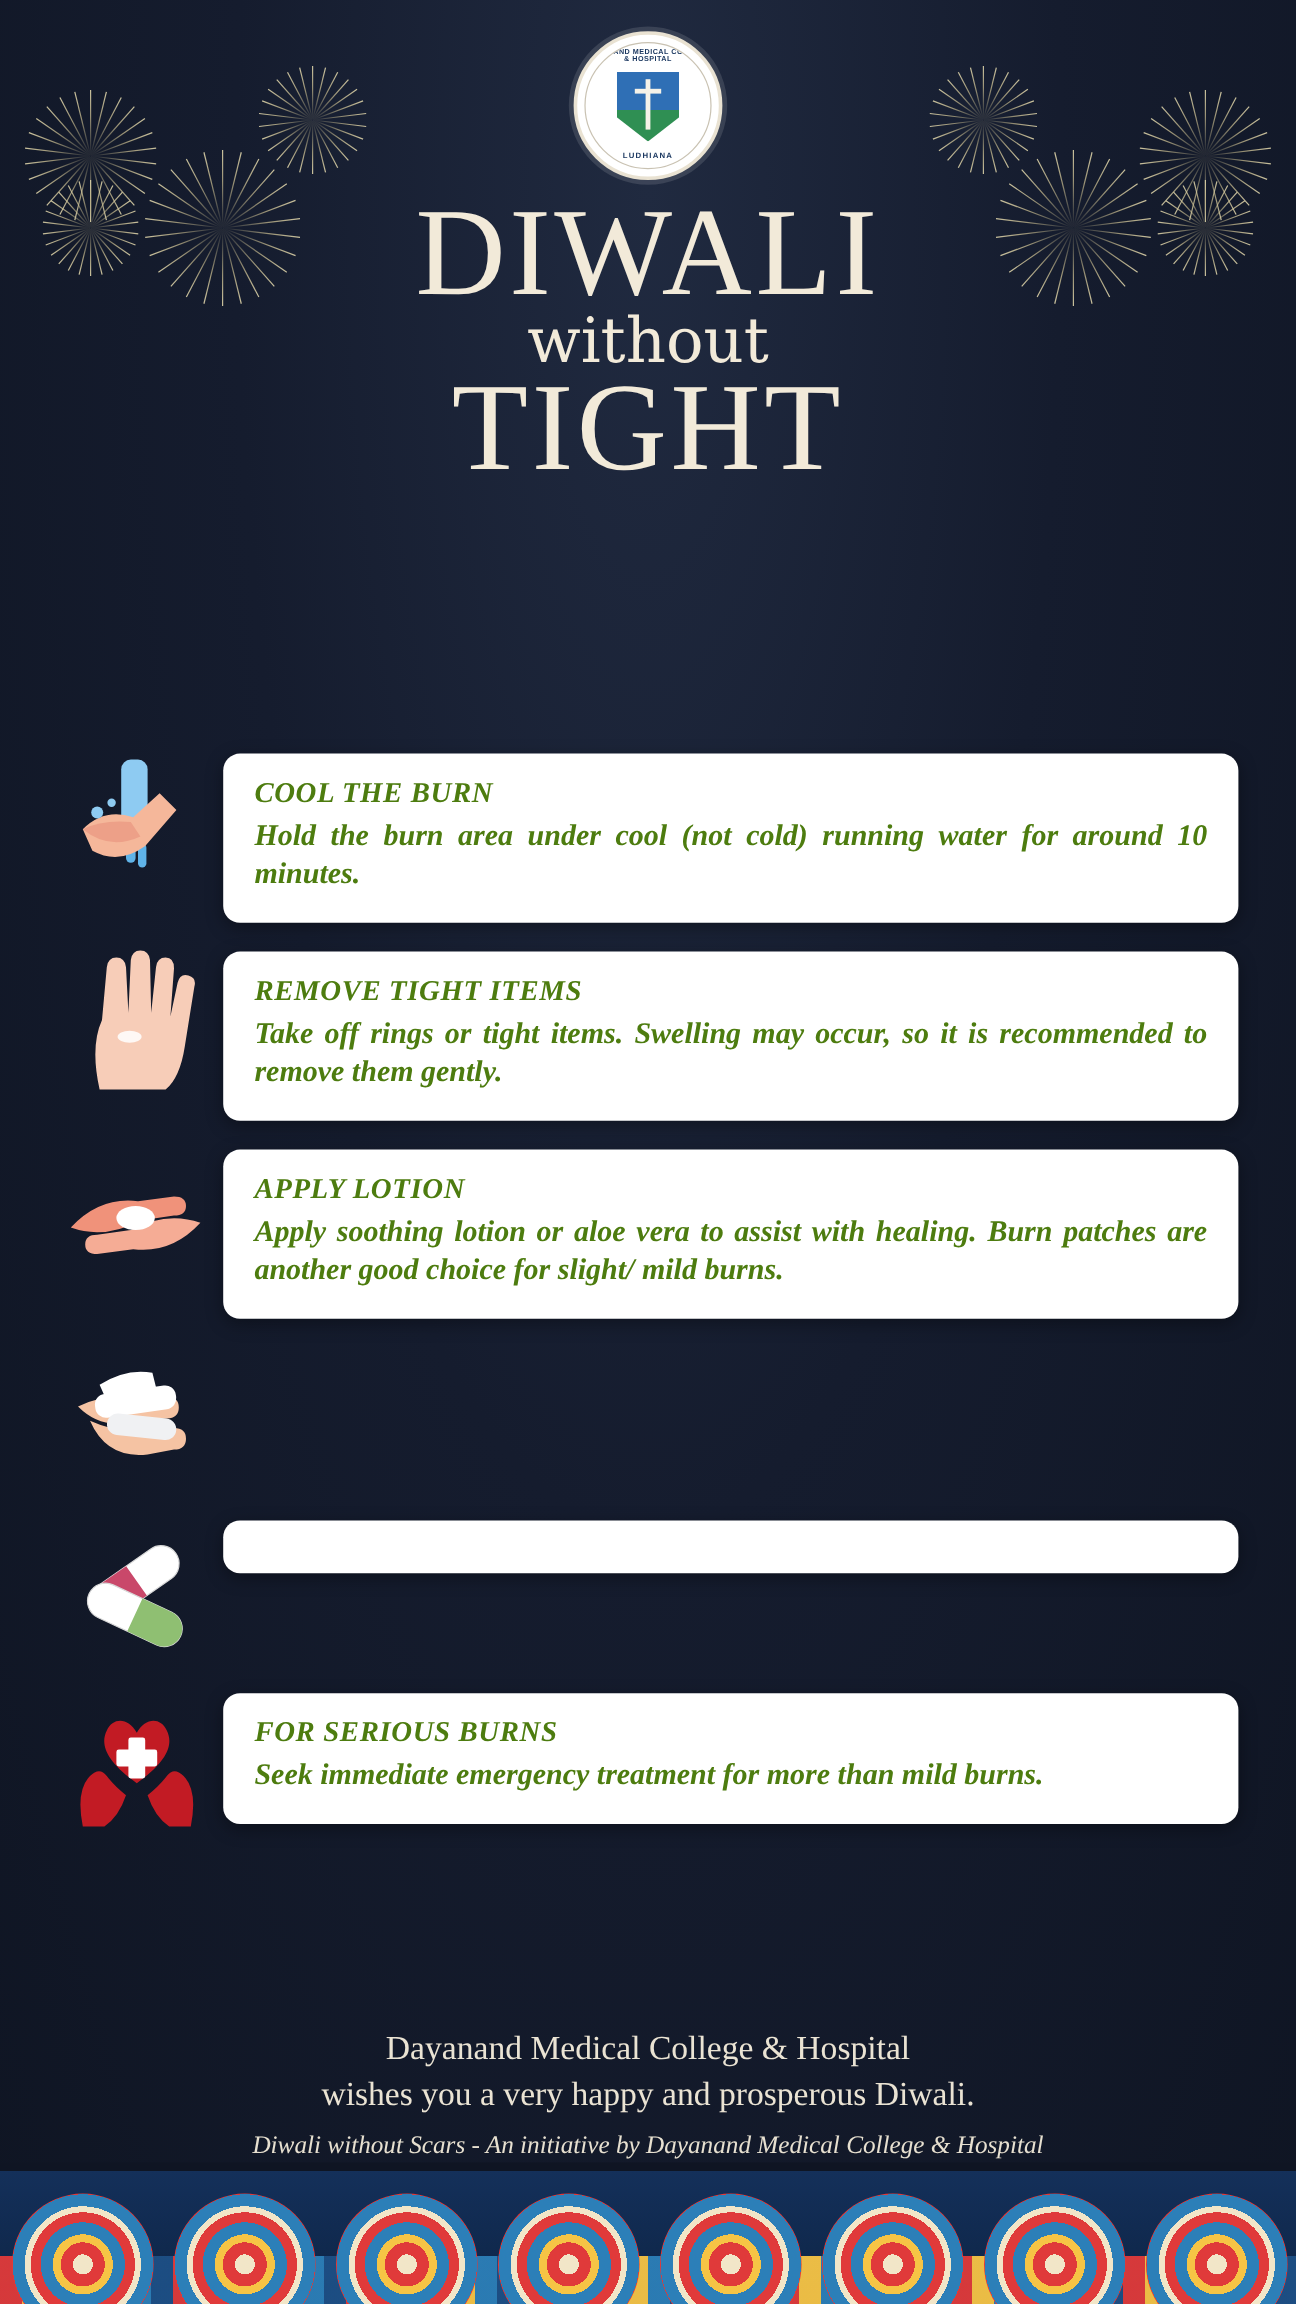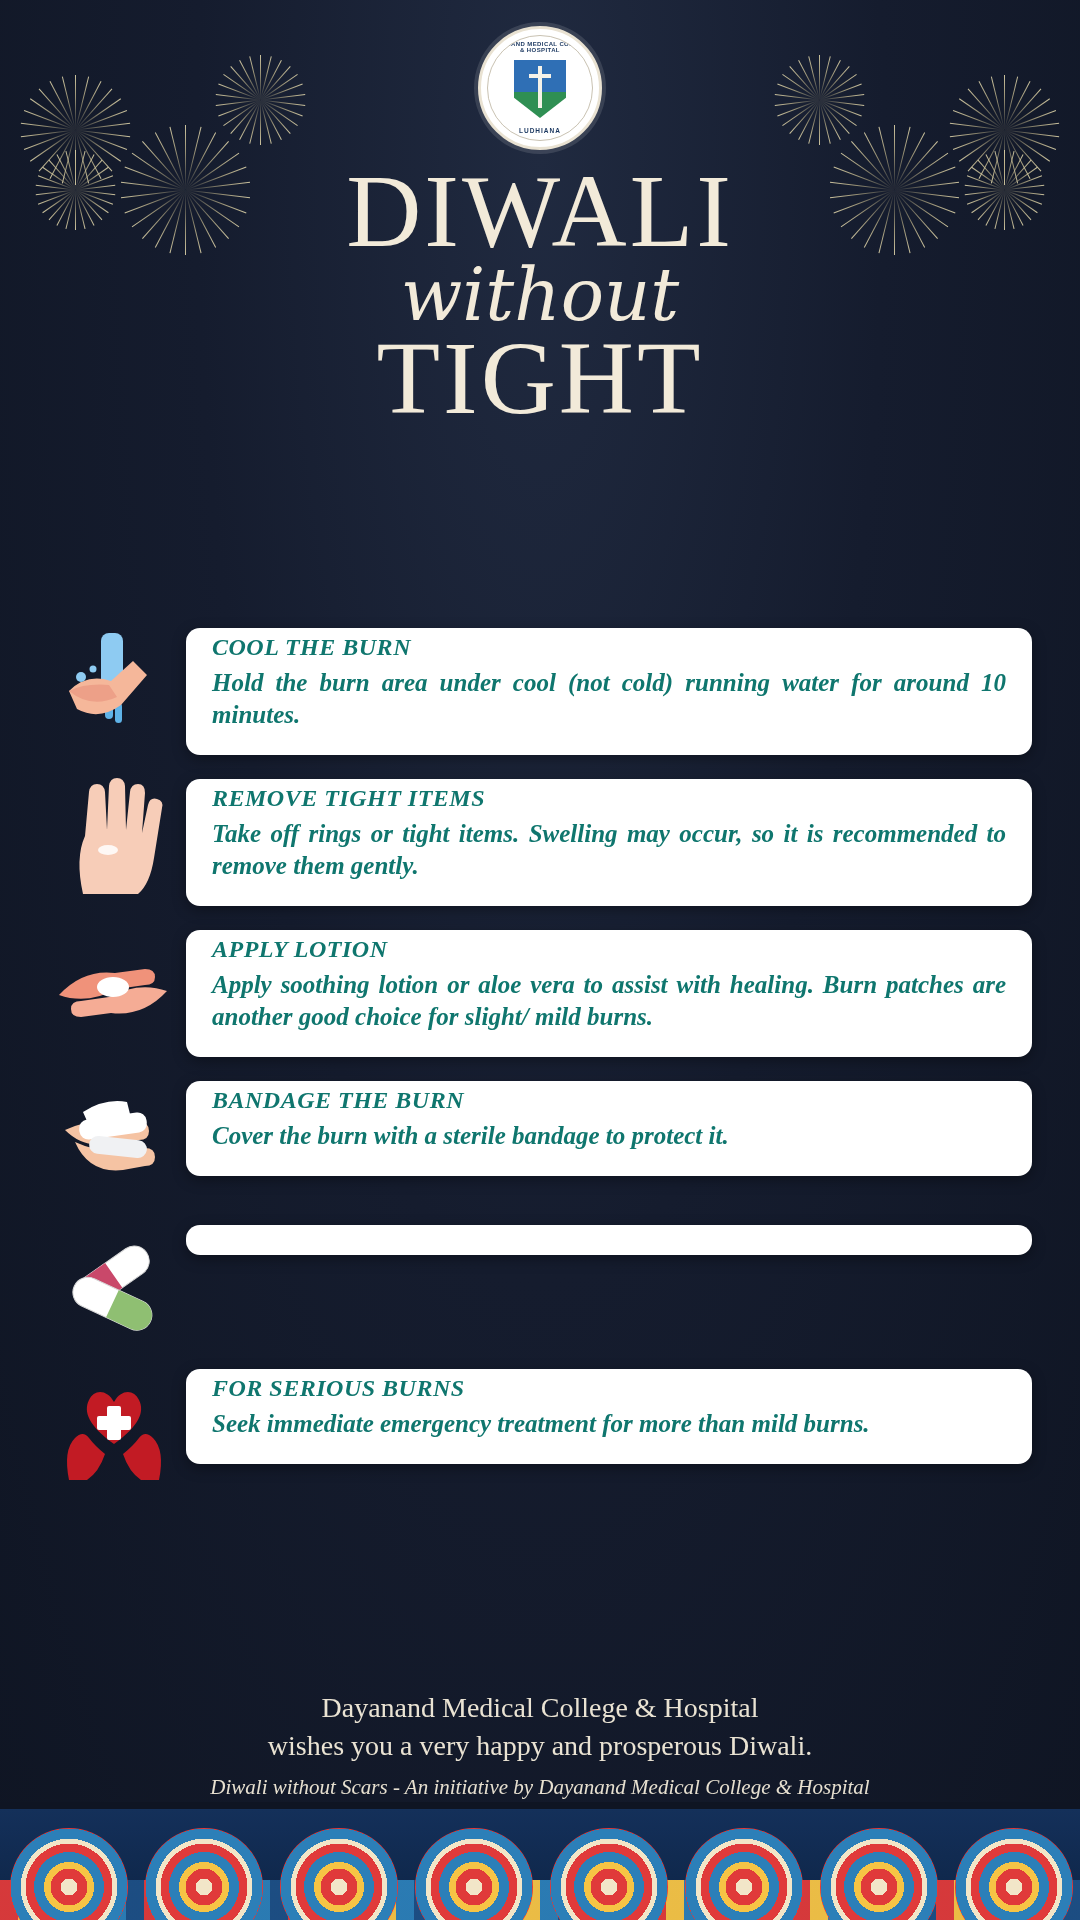--- a/index.html
+++ b/index.html
@@ -134,23 +134,22 @@
     text-align: center;
   }
   .title-main {
     font-size: 104px;
     line-height: 0.98;
     letter-spacing: 3px;
     color: #f2ead9;
     font-family: "Liberation Serif", serif;
   }
   .title-script {
-    font-size: 72px;
+    font-size: 52px;
     line-height: 1.05;
-    font-style: italic;
     color: #f2ead9;
     font-family: "DejaVu Serif", serif;
     margin-top: -4px;
   }
   .title-main2 {
     font-size: 104px;
     line-height: 1.0;
     letter-spacing: 3px;
     color: #f2ead9;
     margin-top: -8px;
@@ -188,22 +187,22 @@
     display: flex;
     align-items: center;
     justify-content: center;
   }
   .card {
     flex: 1;
     margin-left: 6px;
     margin-right: 48px;
     background: #ffffff;
     border-radius: 14px;
-    padding: 6px 26px 24px 26px;
-    color: #0f766e;
+    padding: 20px 26px 24px 26px;
+    color: #4d7c0f;
     box-shadow: 0 4px 14px rgba(0,0,0,0.35);
   }
   .card-title {
     font-size: 24px;
     font-style: italic;
     font-weight: bold;
     letter-spacing: 0.5px;
     margin-bottom: 6px;
   }
   .card-body {
@@ -562,24 +561,20 @@
 
     <div class="step">
       <div class="step-icon">
         <svg width="130" height="110" viewBox="0 0 130 110" aria-hidden="true">
           <path d="M16 44 q20 -10 44 -8 l30 0 q10 0 10 9 t-10 9 l-28 2 q-26 8 -46 -12z" fill="#f5c3a3"></path>
           <path d="M26 56 q26 12 54 8 l16 -2 q10 0 10 9 t-10 9 l-22 4 q-34 4 -48 -28z" fill="#f5c3a3"></path>
           <path d="M34 26 q22 -14 44 -10 l4 16 q-24 2 -40 12z" fill="#ffffff"></path>
           <rect x="30" y="30" width="68" height="20" rx="9" transform="rotate(-8 64 40)" fill="#ffffff"></rect>
           <rect x="40" y="52" width="58" height="18" rx="9" transform="rotate(6 69 61)" fill="#f0f1f3"></rect>
         </svg>
-      </div>
-      <div class="card">
-        <div class="card-title">BANDAGE THE BURN</div>
-        <div class="card-body">Cover the burn with a sterile bandage to protect it.</div>
       </div>
     </div>
 
     <div class="step">
       <div class="step-icon">
         <svg width="130" height="110" viewBox="0 0 130 110" aria-hidden="true">
           <g transform="rotate(-35 65 44)">
             <rect x="24" y="30" width="80" height="30" rx="15" fill="#ffffff" stroke="#d8d8d8"></rect>
             <path d="M24 45 a15 15 0 0 1 15 -15 h25 v30 h-25 a15 15 0 0 1 -15 -15z" fill="#c9486a"></path>
           </g>

